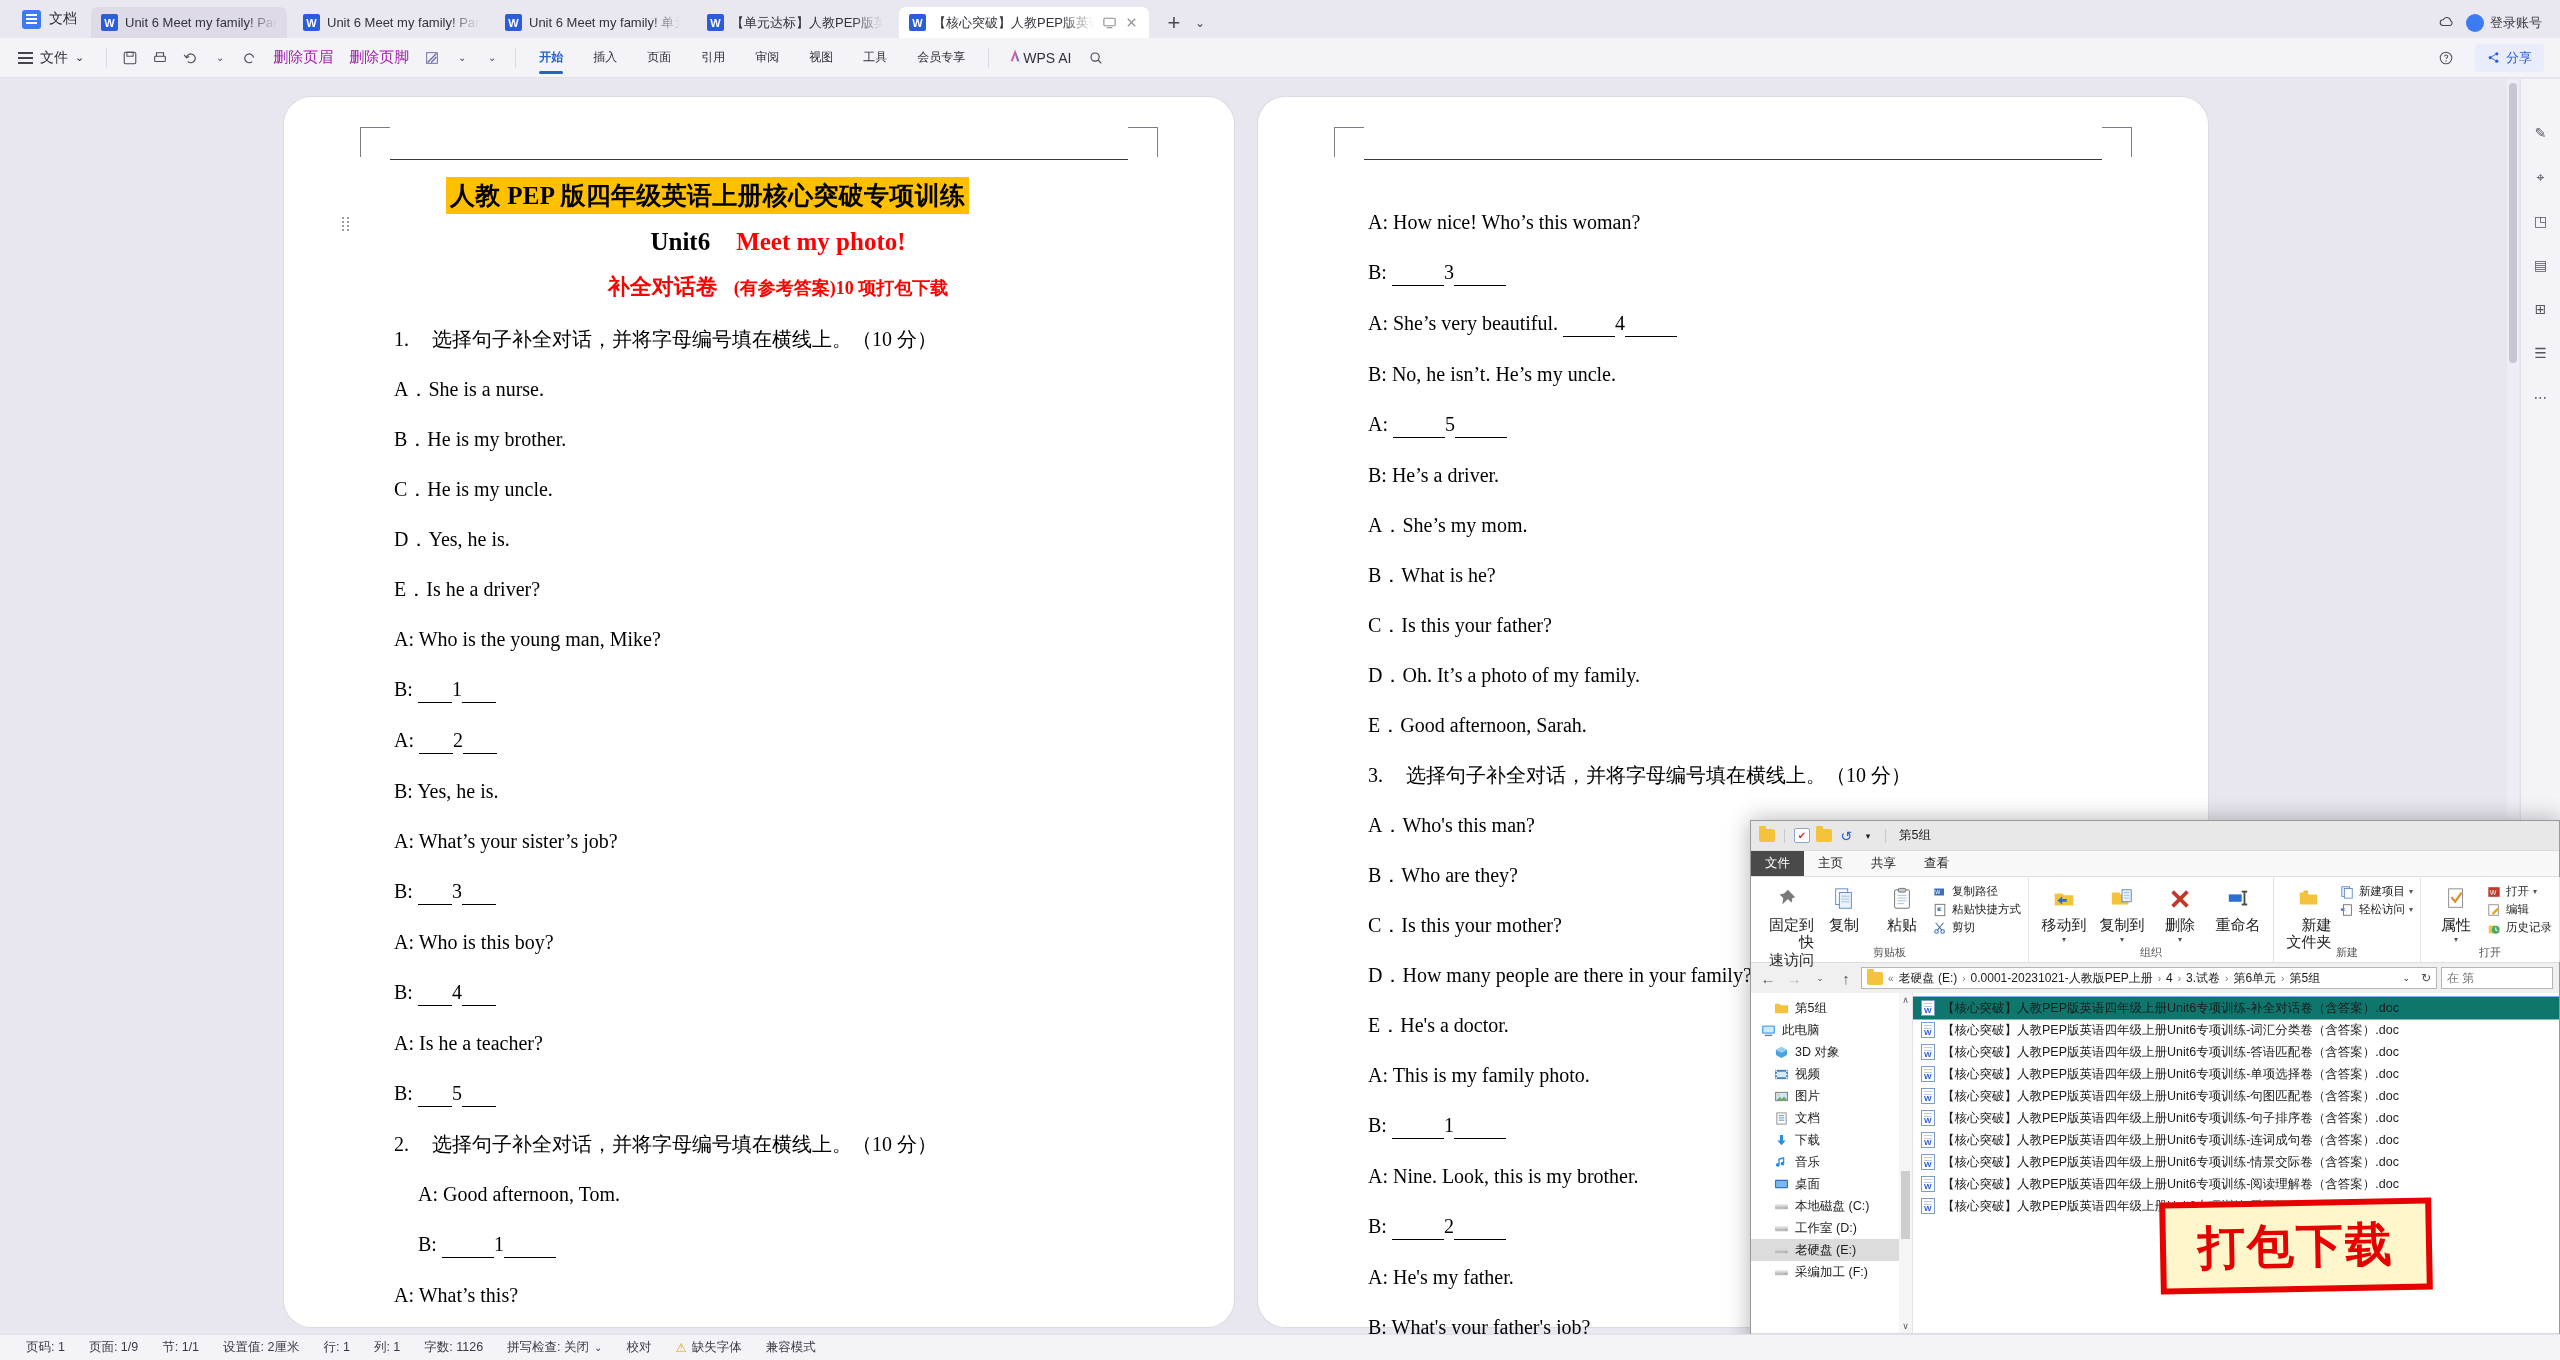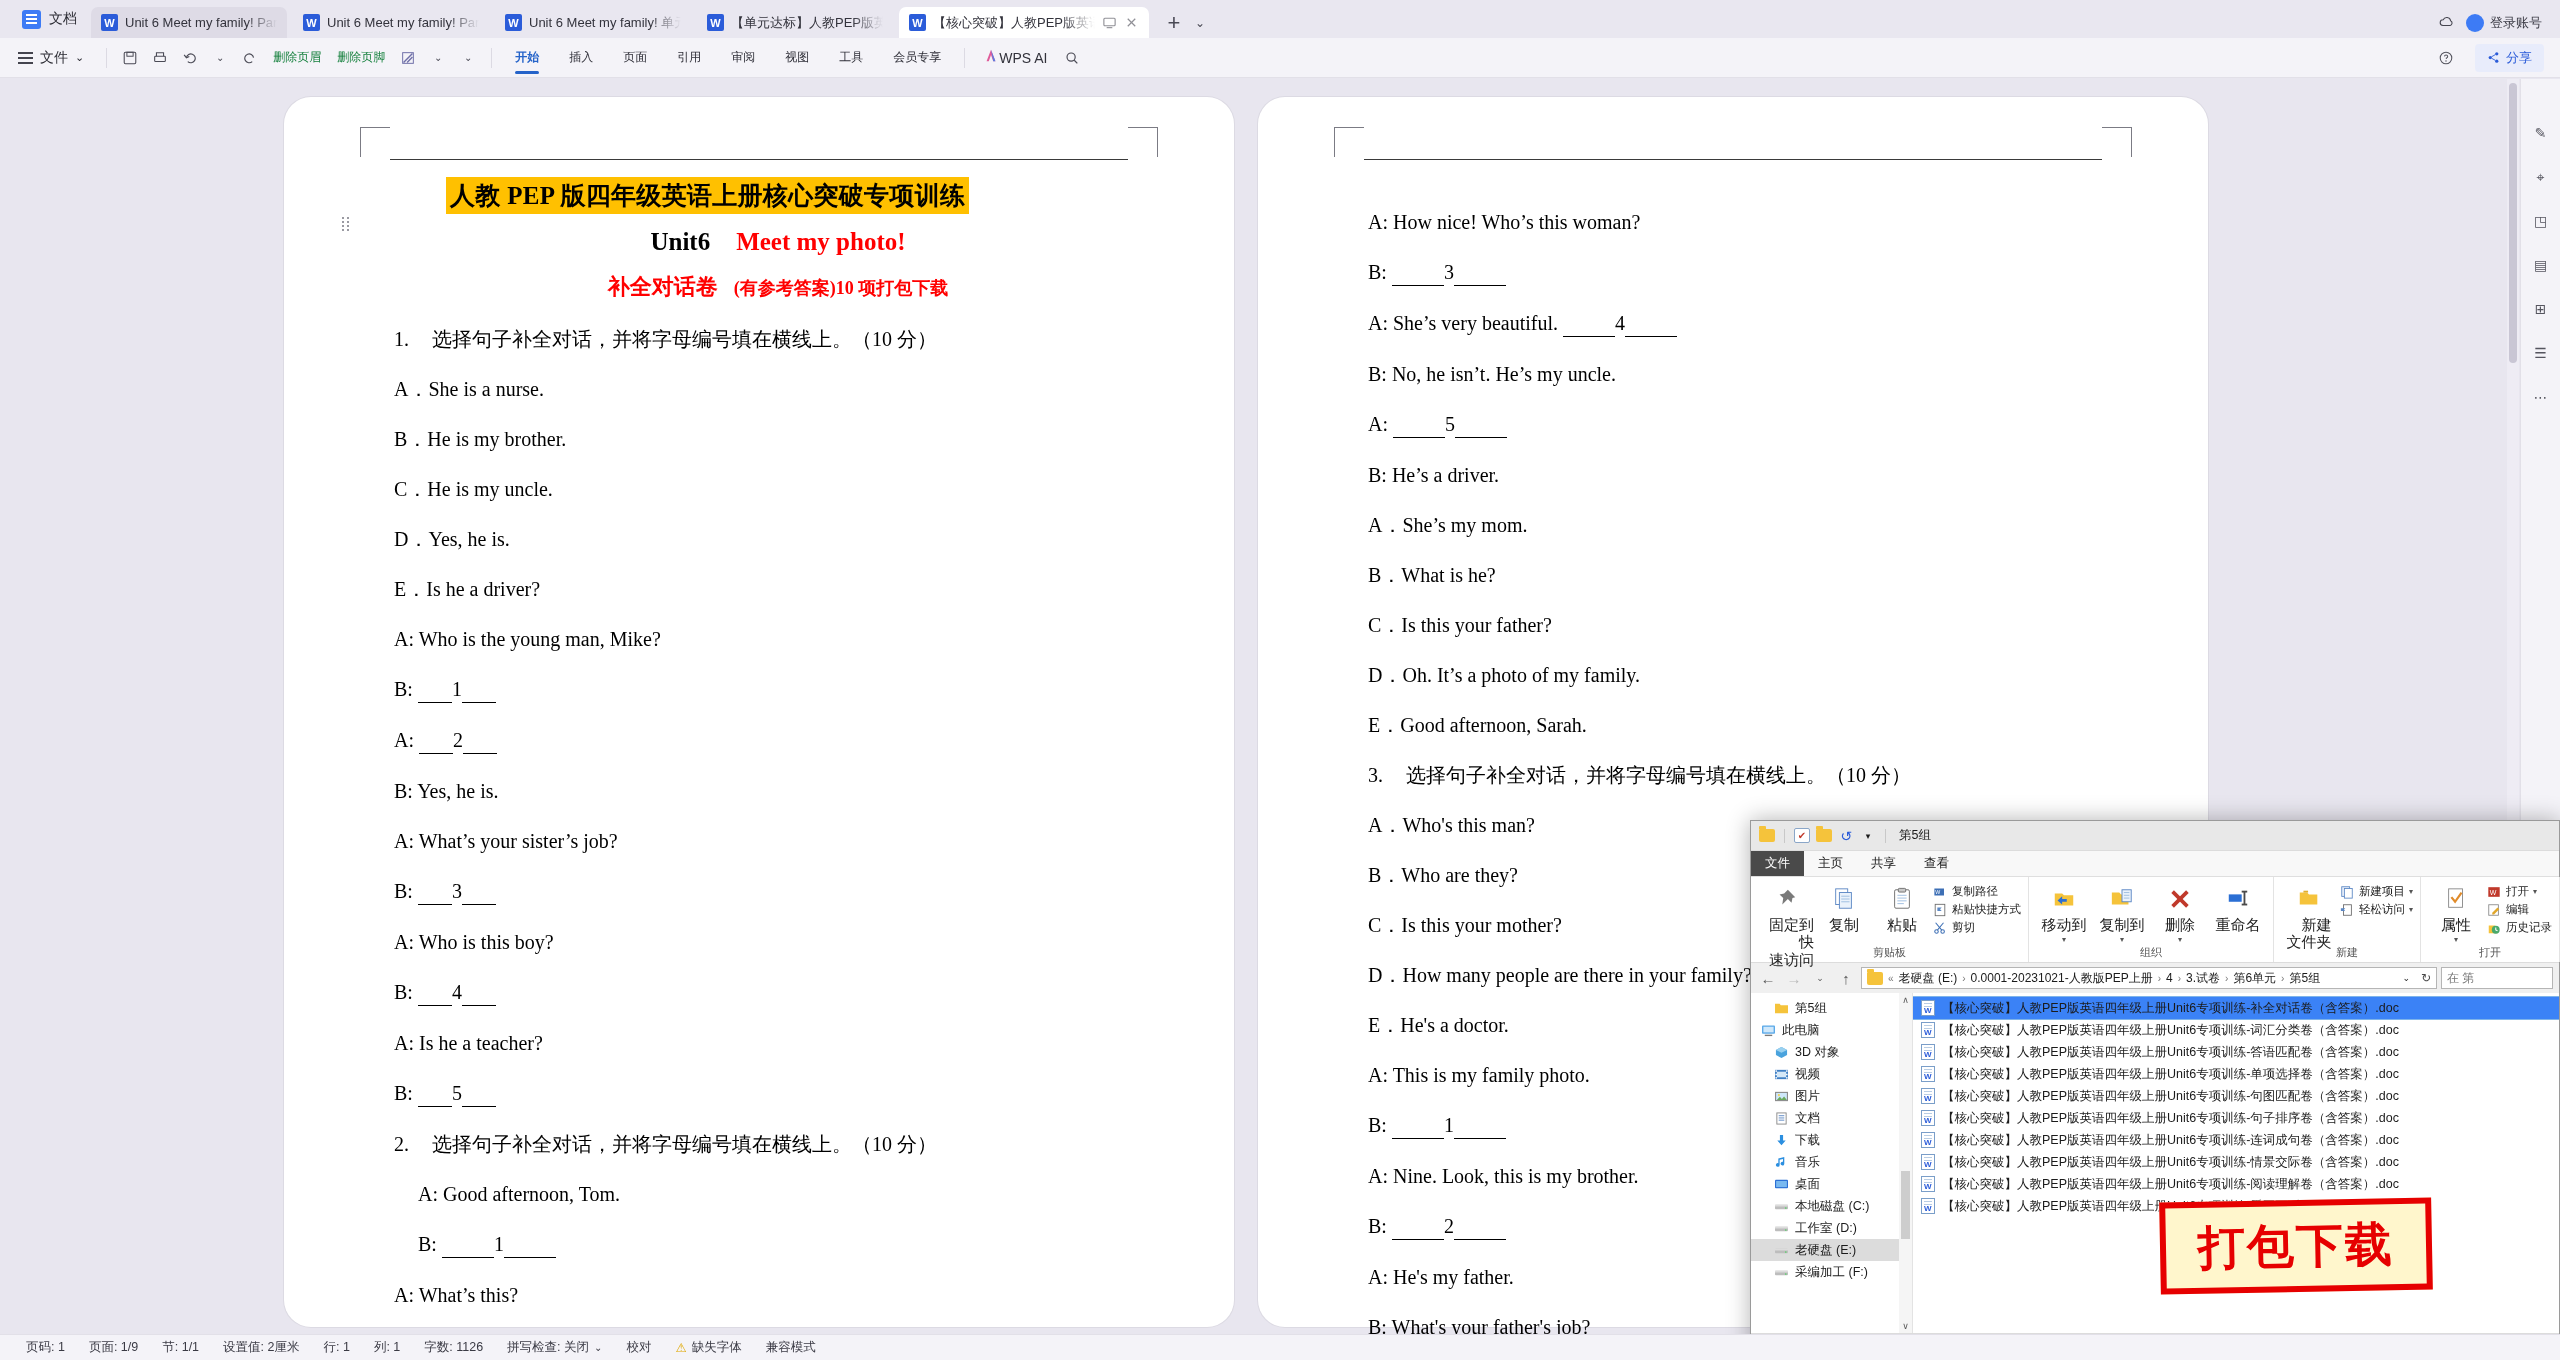--- a/index.html
+++ b/index.html
@@ -69,21 +69,21 @@
   .ribbon {
     position: absolute; top: 38px; left: 0; width: 2560px; height: 40px;
     background: #f4f3f8; display:flex; align-items:center; gap: 0;
     border-bottom: 1px solid #e2e0e8;
   }
   .rb-file { display:flex; align-items:center; gap:7px; padding: 0 14px 0 18px; font-size:14px; color:#2c2c34;}
   .hamburger { display:inline-block; width:15px; }
   .hamburger i { display:block; height:2px; background:#44444e; margin:3px 0; }
   .rb-sep { width:1px; height:20px; background:#dcdae3; margin: 0 8px; }
   .rb-ic { width:30px; height:30px; display:flex; align-items:center; justify-content:center; font-size:15px; color:#4a4a55;}
-  .rb-txt { font-size:12px; color:#15803d; padding: 0 8px; }
+  .rb-txt { font-size:15px; color:#a21caf; padding: 0 8px; }
   .rb-tab { font-size:12px; color:#2f2f38; padding: 0 15px; height:40px; display:flex; align-items:center; position:relative;}
   .rb-tab.sel { color:#2563c9; font-weight:600; }
   .rb-tab.sel::after{ content:""; position:absolute; left:15px; right:15px; bottom:4px; height:2.5px; background:#2563c9; border-radius:2px;}
   .wpsai { display:flex; align-items:center; font-size:14px; color:#32323b; padding:0 10px;}
   .ribbon-right { margin-left:auto; display:flex; align-items:center; gap:14px; padding-right:16px;}
   .share-btn {
     display:flex; align-items:center; gap:6px;
     background:#e8ecfb; color:#2b5cd9; font-size:13px;
     border-radius:4px; padding:5px 12px;
   }
@@ -183,21 +183,21 @@
   .navitem { height:22px; display:flex; align-items:center; gap:6px; padding-left:9px; font-size:12.5px; white-space:nowrap;}
   .navitem.sel { background:#dcdcdc; }
   .navitem.l2 { padding-left:22px; }
   .nav-ic { width:16px; height:14px; display:flex; align-items:center; justify-content:center; font-size:11px;}
   .navscroll { position:absolute; right:0; top:0; width:13px; height:100%; background:#f5f5f5; }
   .navscroll .up,.navscroll .dn{height:14px;display:flex;align-items:center;justify-content:center;font-size:9px;color:#5a5a5a;}
   .navscroll .thumb{position:absolute;left:2px;width:9px;top:178px;height:68px;background:#cdcdcd;}
 
   .ex-list { flex:1; padding-top:4px; overflow:hidden; }
   .fileitem { height:22px; display:flex; align-items:center; gap:7px; padding-left:8px; font-size:12.5px; white-space:nowrap;}
-  .fileitem.sel { background:#3b82f6; outline:1px solid #7eb4ea; }
+  .fileitem.sel { background:#0f766e; outline:1px solid #7eb4ea; }
   .docicon { width:14px; height:16px; background:#fff; border:1px solid #7a9ec9; position:relative; flex:0 0 auto;}
   .docicon::after{content:"W";position:absolute;left:2px;bottom:0;font-size:8px;color:#2b5cd9;font-weight:bold;line-height:9px;}
   .docicon i{position:absolute;left:2px;top:2px;right:2px;height:1px;background:#b9cde4;box-shadow:0 3px 0 #b9cde4;}
 
   .ex-status { height:26px; background:#f0f0f0; border-top:1px solid #dcdcdc; display:flex; align-items:center; gap:14px; padding:0 8px; font-size:12px; color:#333;}
   .ex-status .vs { width:1px; height:14px; background:#cfcfcf;}
 
   
   .stamp {
     position:absolute; left:2160px; top:1200px; width:272px; height:92px;

